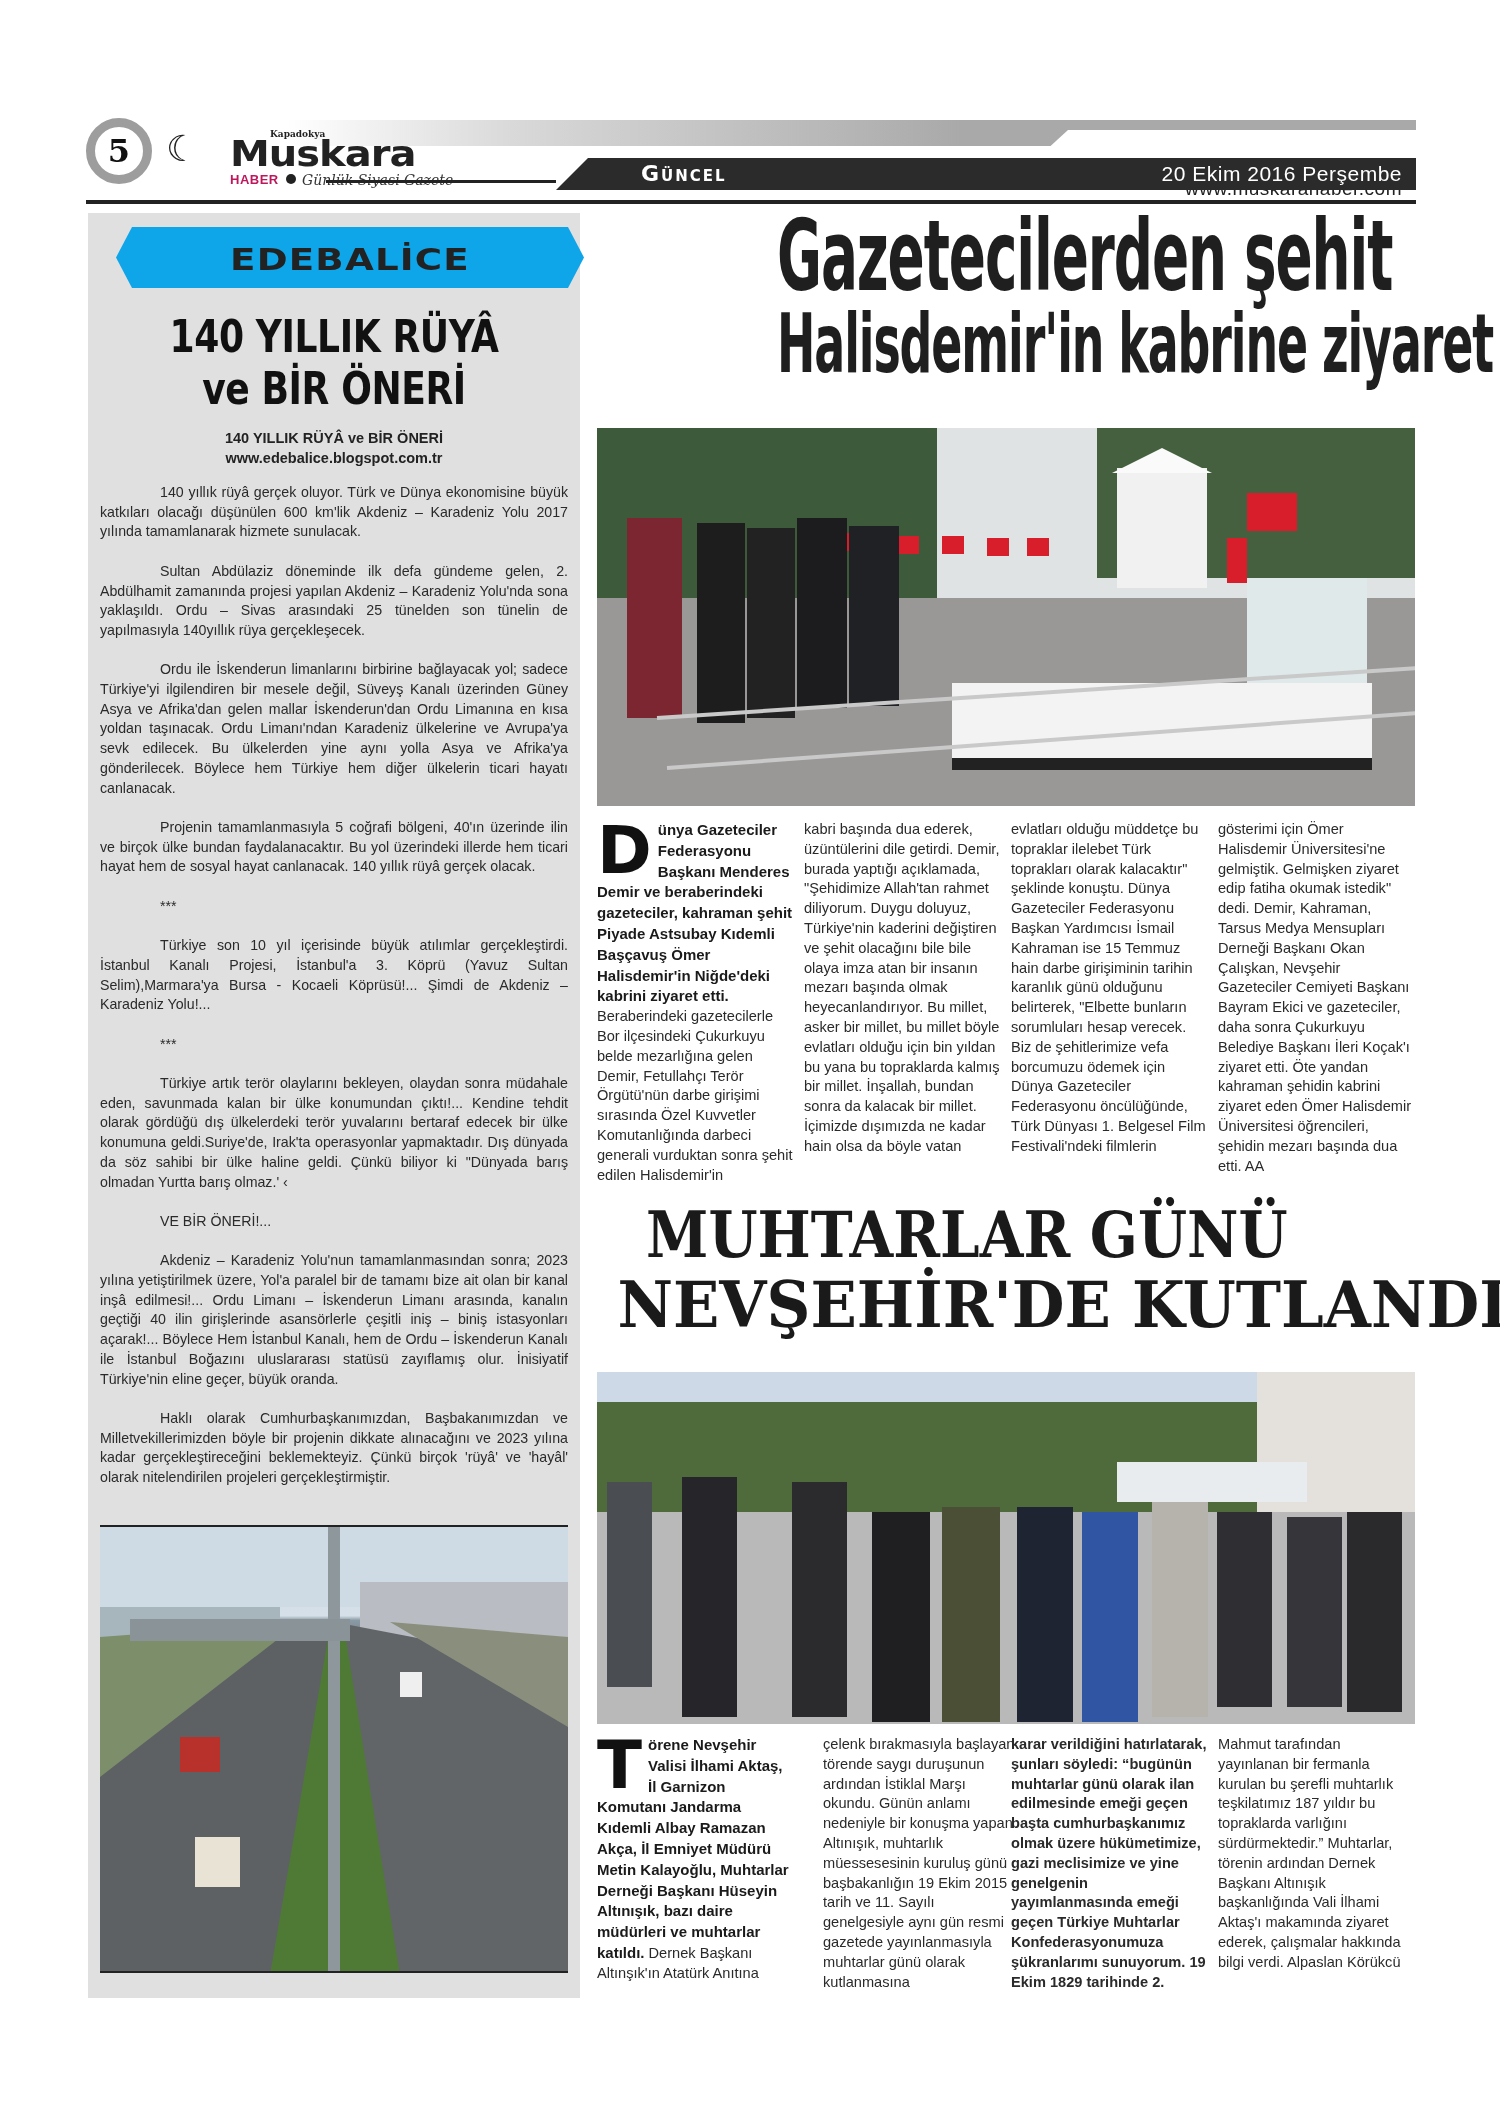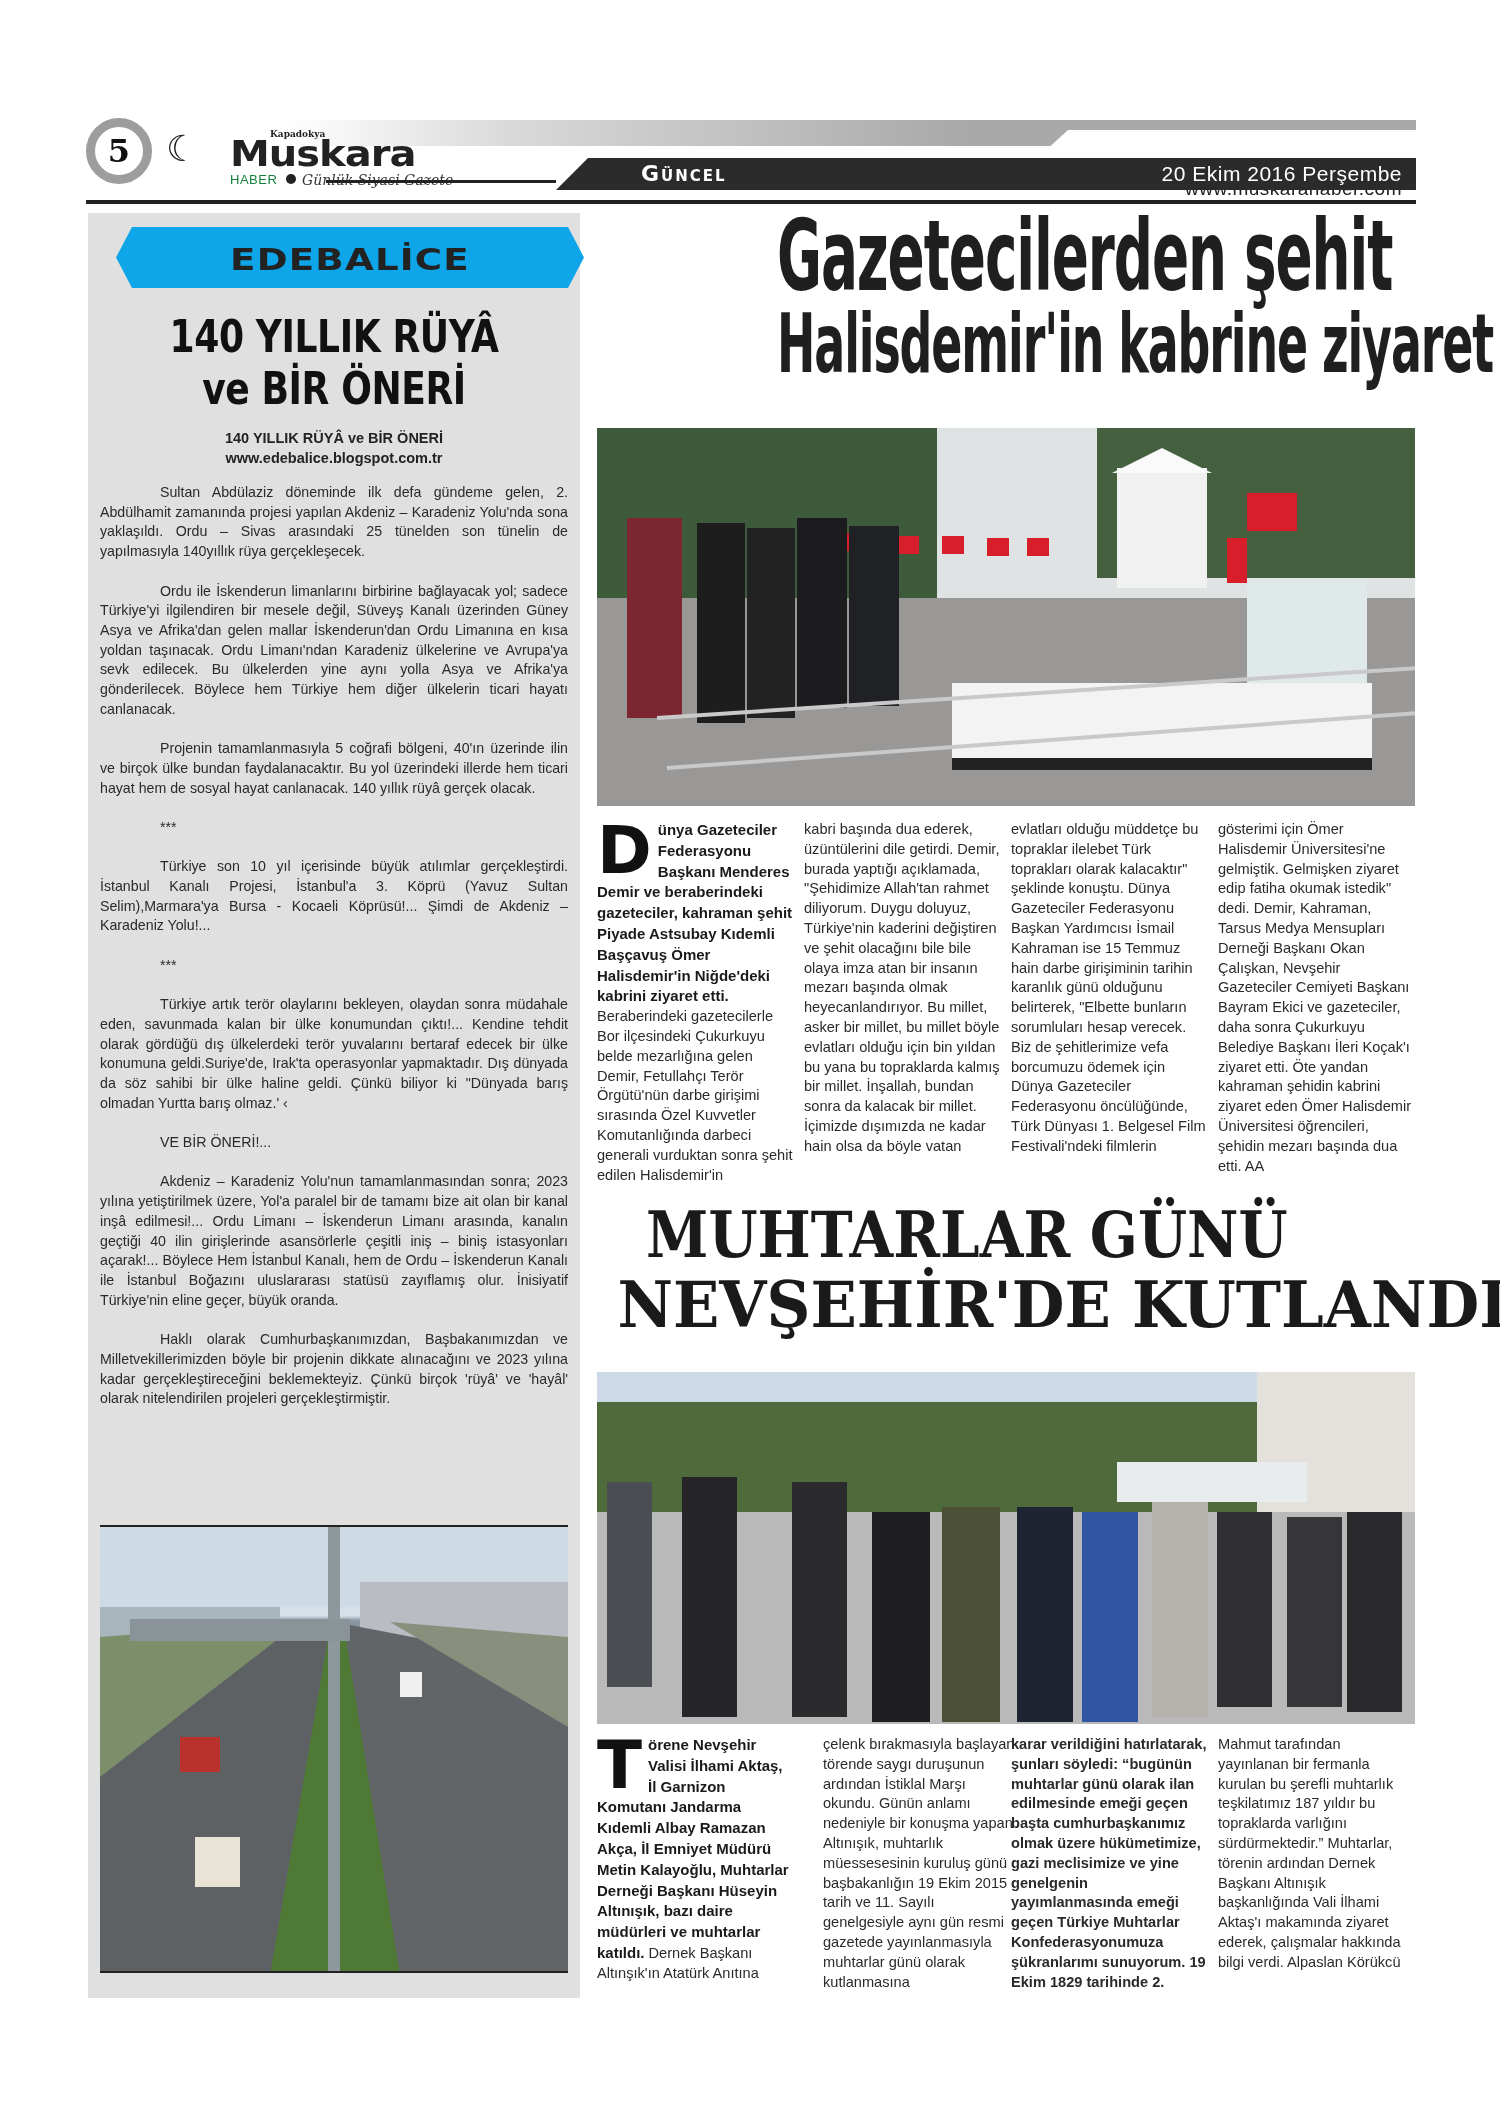--- a/index.html
+++ b/index.html
@@ -20,21 +20,21 @@
              font-family: "DejaVu Sans", sans-serif; font-weight: bold; font-size: 22px; letter-spacing: 2px; font-variant: small-caps; }
   .date { position: absolute; right: 14px; top: 40px; height: 32px; line-height: 32px; color: #fff; font-size: 21px; letter-spacing: 0.5px; }
   .page-num { position: absolute; left: 0; top: 0; width: 66px; height: 66px; border-radius: 50%;
               border: 9px solid #9d9d9d; background: #fff; display: flex; align-items: center; justify-content: center;
               font-family: "DejaVu Serif", serif; font-size: 32px; color: #111; font-weight: bold; }
   .logo { position: absolute; left: 80px; top: 4px; width: 240px; height: 62px; }
   .logo-mark { position: absolute; left: 0; top: 6px; font-size: 36px; color: #222; font-family: "DejaVu Serif", serif; }
   .logo-kap { position: absolute; left: 104px; top: 7px; font-size: 9px; font-weight: bold; color: #222; font-family: "DejaVu Serif", serif; }
   .logo-main { position: absolute; left: 64px; top: 8px; font-family: "DejaVu Sans", sans-serif; font-weight: bold;
                font-size: 40px; color: #222; letter-spacing: -1px; transform: scaleY(0.9); }
-  .logo-haber { position: absolute; left: 64px; top: 50px; font-size: 13px; font-weight: normal; color: #15803d; letter-spacing: 0.5px; }
+  .logo-haber { position: absolute; left: 64px; top: 50px; font-size: 13px; font-weight: bold; color: #be185d; letter-spacing: 0.5px; }
   .logo-dot { position: absolute; left: 120px; top: 52px; width: 10px; height: 10px; border-radius: 50%; background: #222; }
   .logo-tag { position: absolute; left: 136px; top: 50px; font-family: "DejaVu Serif", serif; font-style: italic; font-size: 14px; color: #333; white-space: nowrap; }
   .logo-line { position: absolute; left: 240px; top: 62px; width: 230px; height: 3px; background: #222; }
   .rule-main { position: absolute; left: 86px; top: 200px; width: 1330px; height: 4px; background: #222; }
 
   
   .left { position: absolute; left: 88px; top: 213px; width: 492px; height: 1785px; background: #e0e0e0; }
   .banner { position: absolute; left: 28px; top: 14px; width: 468px; height: 61px; background: #0ea5e9;
             clip-path: polygon(16px 0, calc(100% - 16px) 0, 100% 50%, calc(100% - 16px) 100%, 16px 100%, 0 50%); }
   .banner-text { position: absolute; left: 0; top: 14px; width: 100%; text-align: center; font-family: "DejaVu Sans", sans-serif;
@@ -97,20 +97,21 @@
   </div>
   <div class="col-title">
     <div>140 YILLIK RÜYÂ</div>
     <div>ve BİR ÖNERİ</div>
   </div>
   <div class="col-sub">
     <div>140 YILLIK RÜYÂ ve BİR ÖNERİ</div>
     <div>www.edebalice.blogspot.com.tr</div>
   </div>
   <div class="col-body">
+    <p>140 yıllık rüyâ gerçek oluyor. Türk ve Dünya ekonomisine büyük katkıları olacağı düşünülen 600 km'lik Akdeniz – Karadeniz Yolu 2017 yılında tamamlanarak hizmete sunulacak.</p>
     <p>Sultan Abdülaziz döneminde ilk defa gündeme gelen, 2. Abdülhamit zamanında projesi yapılan Akdeniz – Karadeniz Yolu'nda sona yaklaşıldı. Ordu – Sivas arasındaki 25 tünelden son tünelin de yapılmasıyla 140yıllık rüya gerçekleşecek.</p>
     <p>Ordu ile İskenderun limanlarını birbirine bağlayacak yol; sadece Türkiye'yi ilgilendiren bir mesele değil, Süveyş Kanalı üzerinden Güney Asya ve Afrika'dan gelen mallar İskenderun'dan Ordu Limanına en kısa yoldan taşınacak. Ordu Limanı'ndan Karadeniz ülkelerine ve Avrupa'ya sevk edilecek. Bu ülkelerden yine aynı yolla Asya ve Afrika'ya gönderilecek. Böylece hem Türkiye hem diğer ülkelerin ticari hayatı canlanacak.</p>
     <p>Projenin tamamlanmasıyla 5 coğrafi bölgeni, 40'ın üzerinde ilin ve birçok ülke bundan faydalanacaktır. Bu yol üzerindeki illerde hem ticari hayat hem de sosyal hayat canlanacak. 140 yıllık rüyâ gerçek olacak.</p>
     <p class="stars">***</p>
     <p>Türkiye son 10 yıl içerisinde büyük atılımlar gerçekleştirdi. İstanbul Kanalı Projesi, İstanbul'a 3. Köprü (Yavuz Sultan Selim),Marmara'ya Bursa - Kocaeli Köprüsü!... Şimdi de Akdeniz – Karadeniz Yolu!...</p>
     <p class="stars">***</p>
     <p>Türkiye artık terör olaylarını bekleyen, olaydan sonra müdahale eden, savunmada kalan bir ülke konumundan çıktı!... Kendine tehdit olarak gördüğü  dış ülkelerdeki terör yuvalarını bertaraf edecek bir ülke konumuna geldi.Suriye'de, Irak'ta operasyonlar yapmaktadır. Dış dünyada da söz sahibi bir ülke haline geldi. Çünkü biliyor ki "Dünyada barış olmadan Yurtta barış olmaz.' ‹</p>
     <p>VE BİR ÖNERİ!...</p>
     <p>Akdeniz – Karadeniz Yolu'nun tamamlanmasından sonra; 2023 yılına yetiştirilmek üzere, Yol'a  paralel bir de tamamı bize ait olan bir kanal inşâ edilmesi!... Ordu Limanı – İskenderun Limanı arasında, kanalın geçtiği 40 ilin girişlerinde asansörlerle çeşitli iniş – biniş istasyonları açarak!...  Böylece Hem İstanbul Kanalı, hem de Ordu – İskenderun Kanalı ile İstanbul Boğazını uluslararası statüsü zayıflamış olur. İnisiyatif Türkiye'nin eline geçer, büyük oranda.</p>
     <p>Haklı olarak Cumhurbaşkanımızdan, Başbakanımızdan ve Milletvekillerimizden böyle bir projenin dikkate alınacağını ve 2023 yılına kadar gerçekleştireceğini beklemekteyiz. Çünkü birçok 'rüyâ' ve 'hayâl' olarak nitelendirilen projeleri gerçekleştirmiştir.</p>

